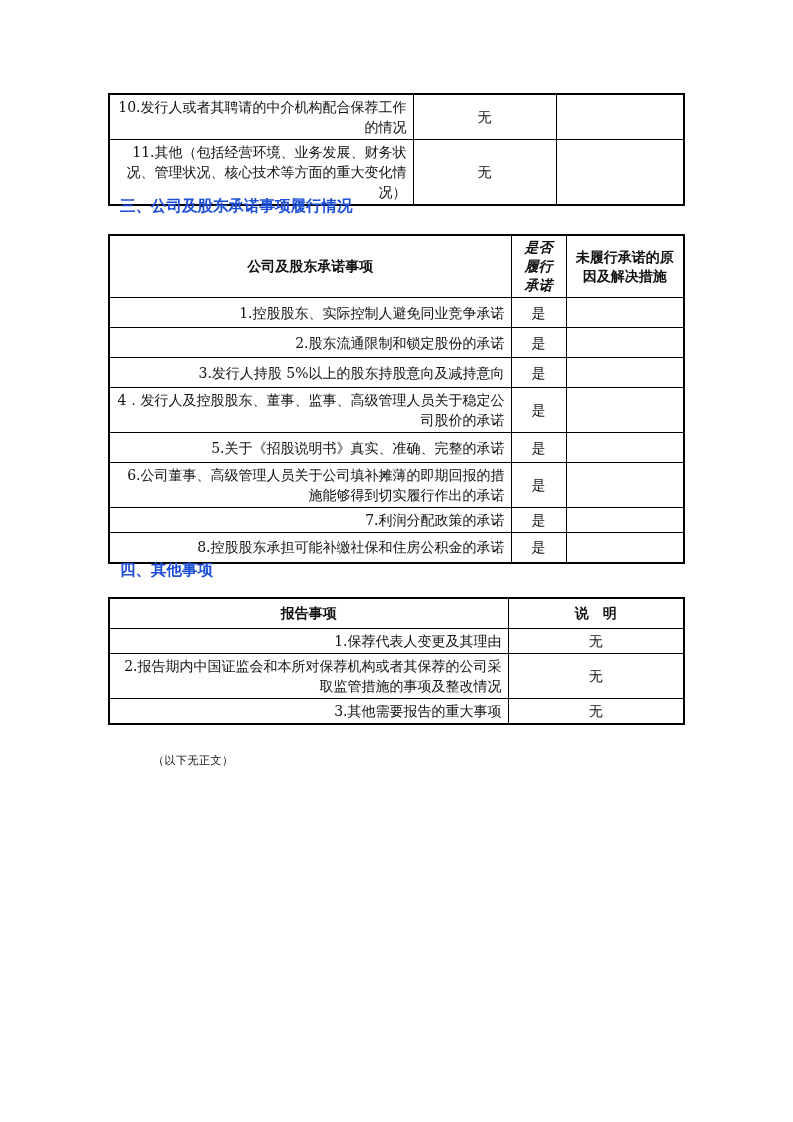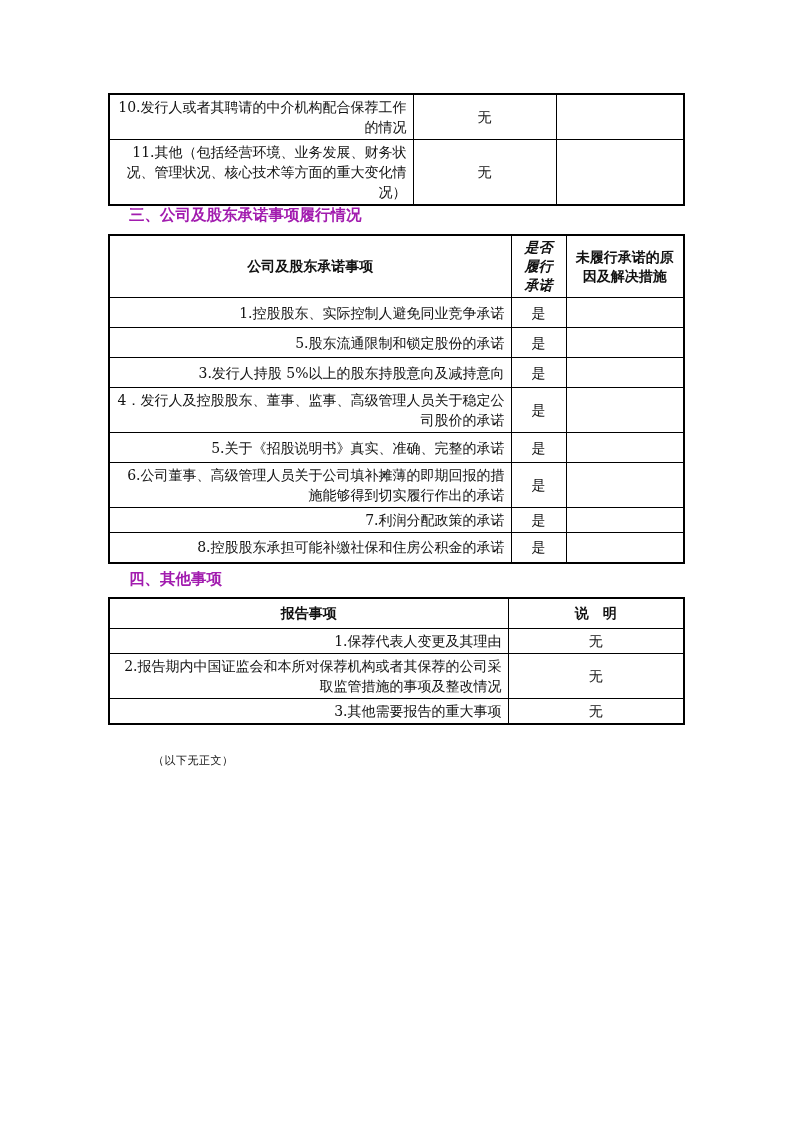--- a/index.html
+++ b/index.html
@@ -54,25 +54,25 @@
   tr.h45 { height: 45px; border-radius: 8px; }
   tr.h29 { height: 15px; }
 
   .t1 { top: 93px; }
   .t2 { top: 234px; }
   .t3 { top: 597px; }
 
   .heading {
     position: absolute;
     left: 120px;
-    margin: 9px;
+    margin: 0;
     font-size: 15.5px;
     font-weight: bold;
     line-height: 20px;
-    color: #a21caf;
+    color: #1d4ed8;
     white-space: nowrap;
   }
   .h-three { top: 196px; }
   .h-four  { top: 560px; }
 
   .closing {
     position: absolute;
     left: 150px;
     top: 748px;
     margin: 3px;
@@ -134,21 +134,21 @@
         <th class="th-note">未履行承诺的原因及解决措施</th>
       </tr>
     </thead>
     <tbody>
       <tr class="h30">
         <td class="item">1.控股股东、实际控制人避免同业竞争承诺</td>
         <td class="center">是</td>
         <td class="center"></td>
       </tr>
       <tr class="h30">
-        <td class="item">5.股东流通限制和锁定股份的承诺</td>
+        <td class="item">2.股东流通限制和锁定股份的承诺</td>
         <td class="center">是</td>
         <td class="center"></td>
       </tr>
       <tr class="h30">
         <td class="item">3.发行人持股 5%以上的股东持股意向及减持意向</td>
         <td class="center">是</td>
         <td class="center"></td>
       </tr>
       <tr class="h45">
         <td class="item">4．发行人及控股股东、董事、监事、高级管理人员关于稳定公司股价的承诺</td>

